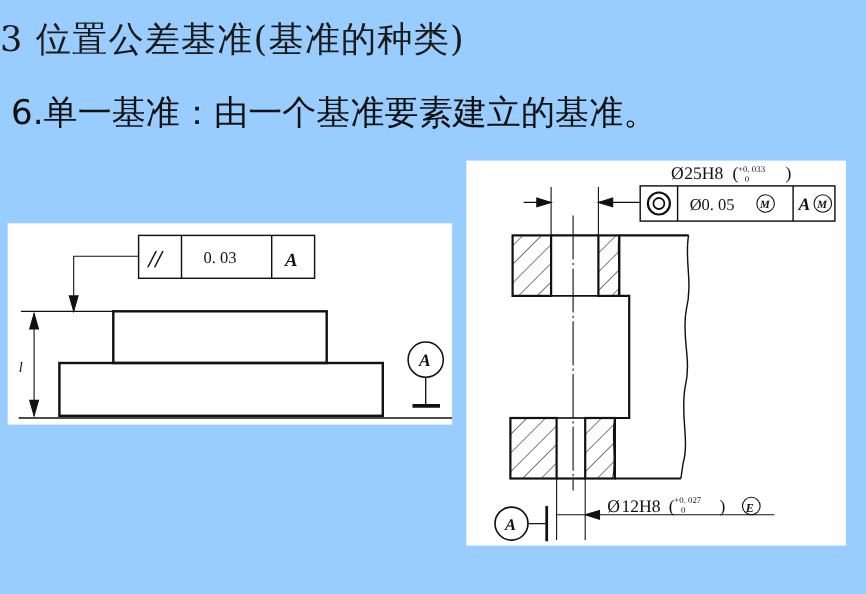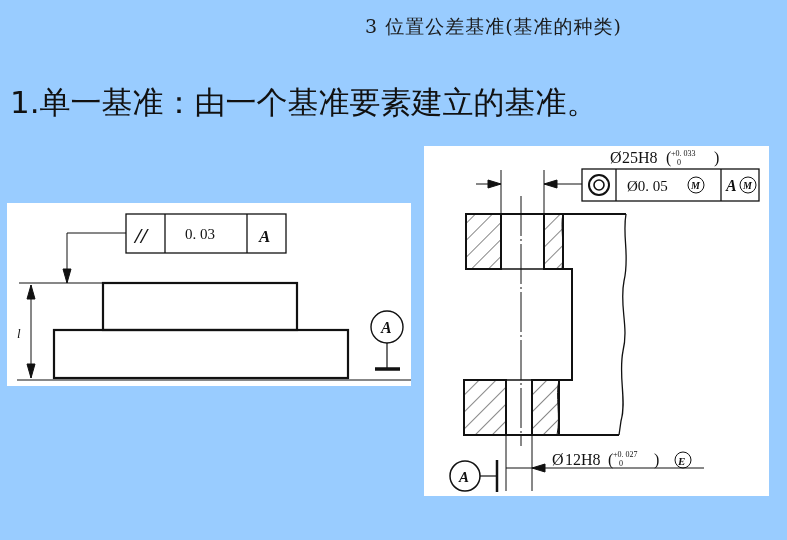--- a/index.html
+++ b/index.html
@@ -4,42 +4,42 @@
 <style>
   html, body { margin:0; padding:0; }
   body {
     width:787px; height:540px; overflow:hidden;
     background:#99ccff;
     position:relative;
     font-family: "DejaVu Serif", "Liberation Serif", serif;
   }
   .title {
     position:absolute; left:0; top:14px; width:622px;
-    text-align:right; font-size:19px; color:#1a1a1a;
+    text-align:left; font-size:32px; color:#1a1a1a;
     font-family: "DejaVu Serif", "Liberation Serif", serif;
     letter-spacing:1px;
   }
   .subtitle {
     position:absolute; left:10px; top:82px;
     font-size:31px; color:#111; font-weight:normal;
     font-family: "DejaVu Sans", "Liberation Sans", sans-serif;
   }
   .panel {
     position:absolute; background:#ffffff;
   }
   #panel-left { left:7px; top:203px; width:404px; height:183px; }
   #panel-right { left:424px; top:146px; width:345px; height:350px; }
   svg { position:absolute; left:0; top:0; }
   svg text { font-family: "Liberation Serif", "DejaVu Serif", serif; fill:#111; }
 </style>
 </head>
 <body>
 
 <div class="title">3  位置公差基准(基准的种类)</div>
-<div class="subtitle">1.单一基准：由一个基准要素建立的基准。</div>
+<div class="subtitle">6.单一基准：由一个基准要素建立的基准。</div>
 
 <div class="panel" id="panel-left">
   <svg width="404" height="183" viewBox="0 0 404 183">
 
     <g stroke="#111" stroke-width="1.3" fill="none">
       <rect x="119" y="11" width="160" height="39"></rect>
       <line x1="158" y1="11" x2="158" y2="50"></line>
       <line x1="240" y1="11" x2="240" y2="50"></line>
     </g>
     <text x="128" y="40" font-size="22" font-style="italic" font-weight="bold">//</text>

